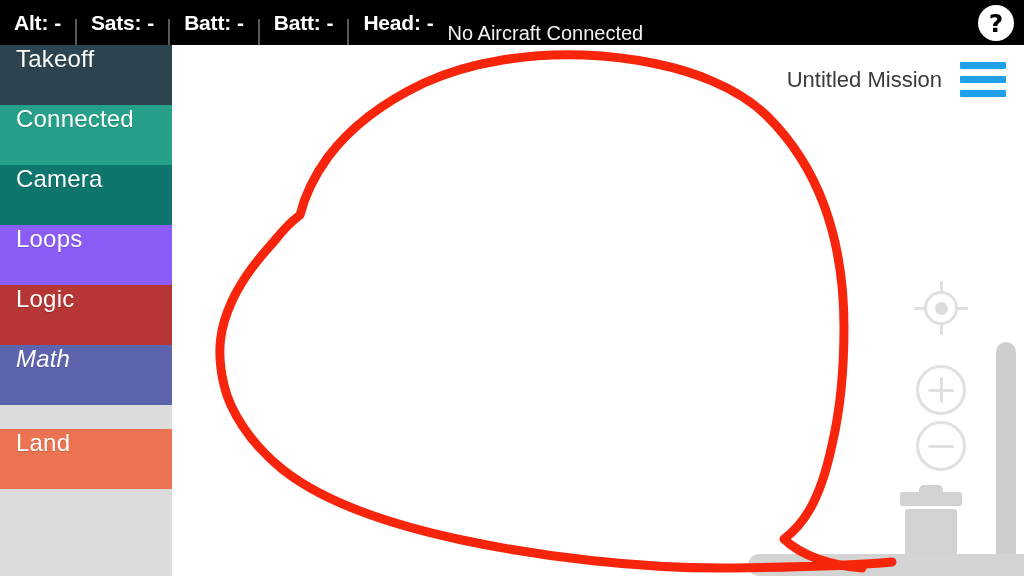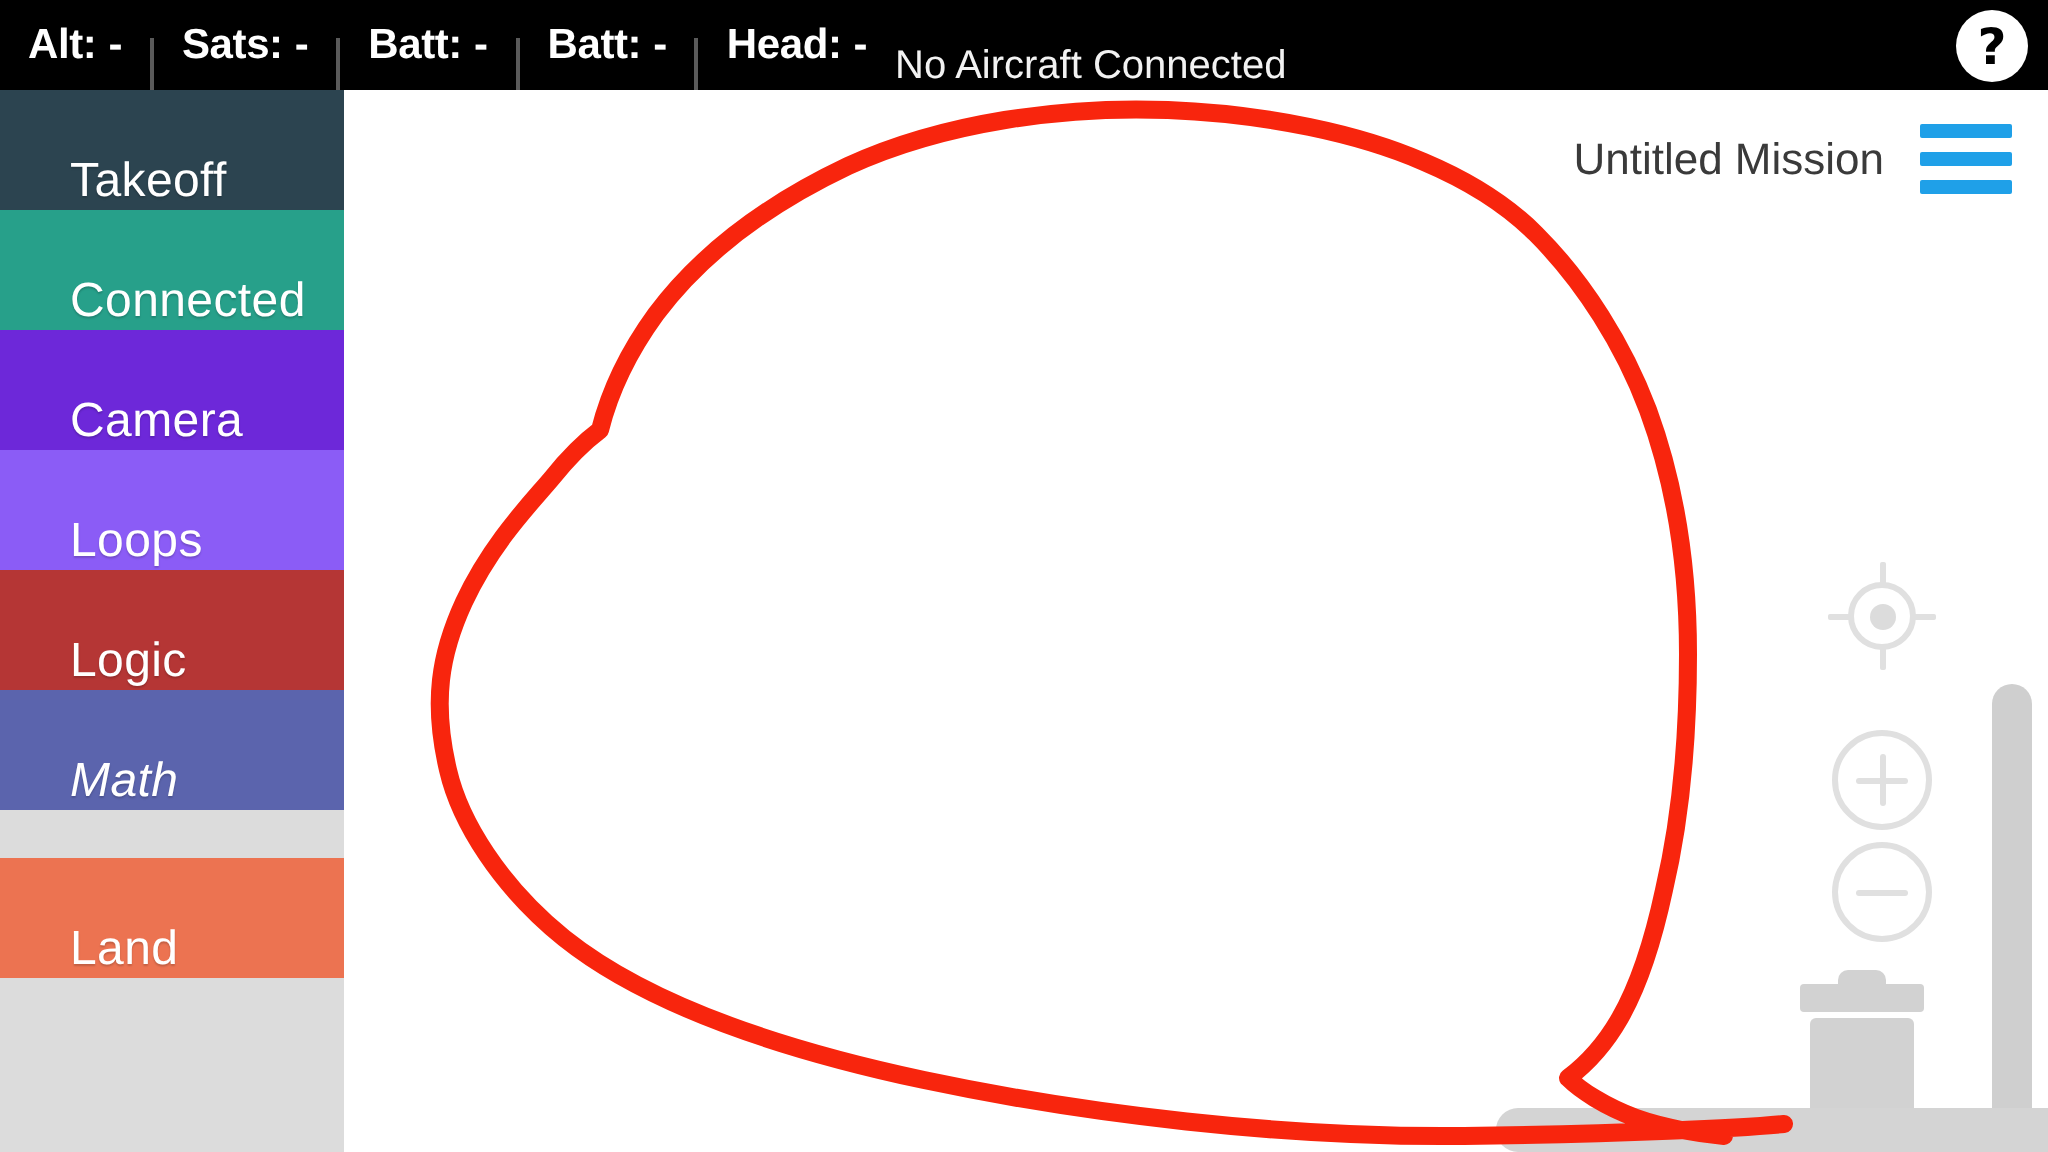--- a/index.html
+++ b/index.html
@@ -39,22 +39,22 @@
     font-family:"DejaVu Sans", sans-serif;
   }
 
   
   #sidebar {
     position:absolute; left:0; top:45px; width:172px; height:531px;
     background:#dcdcdc; overflow:hidden;
   }
   .cat {
     position:relative; height:60px; width:172px;
-    display:flex; align-items:flex-end;
-    padding-left:35px; cursor:pointer;
+    display:flex; align-items:flex-start;
+    padding-left:16px; cursor:pointer;
   }
   .cat-label {
     color:#ffffff; font-size:24px; font-weight:400; letter-spacing:0.2px;
     text-shadow:0 1px 1px rgba(0,0,0,0.18);
   }
   #sidebar-filler { height:51px; background:#dcdcdc; }
 
   
   #canvas {
     position:absolute; left:172px; top:45px;
@@ -186,21 +186,21 @@
     </div>
   </div>
 
   <div id="sidebar">
     <div class="cat" style="background: rgb(44, 68, 80);">
       <span class="cat-label">Takeoff</span>
     </div>
     <div class="cat" style="background: rgb(39, 160, 138);">
       <span class="cat-label">Connected</span>
     </div>
-    <div class="cat" style="background: #6d28d9;">
+    <div class="cat" style="background: #0f766e;">
       <span class="cat-label">Camera</span>
     </div>
     <div class="cat" style="background: #8b5cf6;">
       <span class="cat-label">Loops</span>
     </div>
     <div class="cat" style="background: rgb(181, 54, 53);">
       <span class="cat-label">Logic</span>
     </div>
     <div class="cat" style="background: rgb(91, 100, 173); font-style: italic;">
       <span class="cat-label">Math</span>

